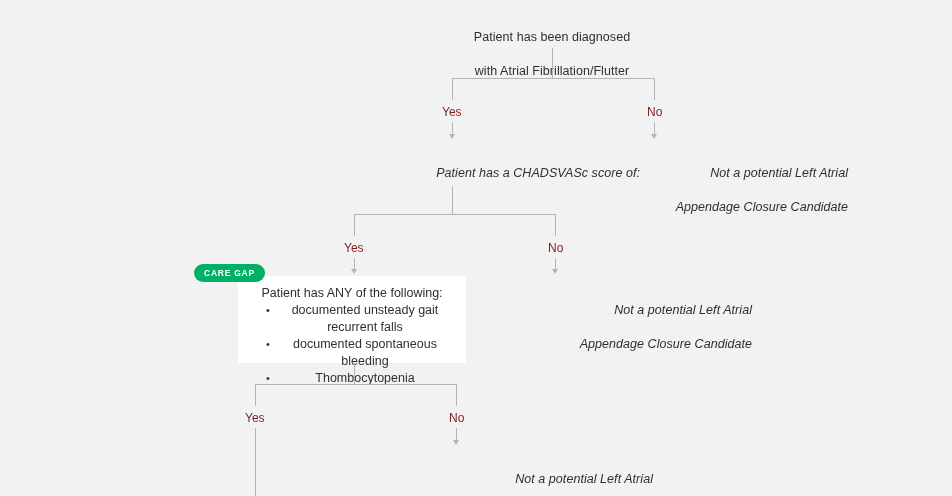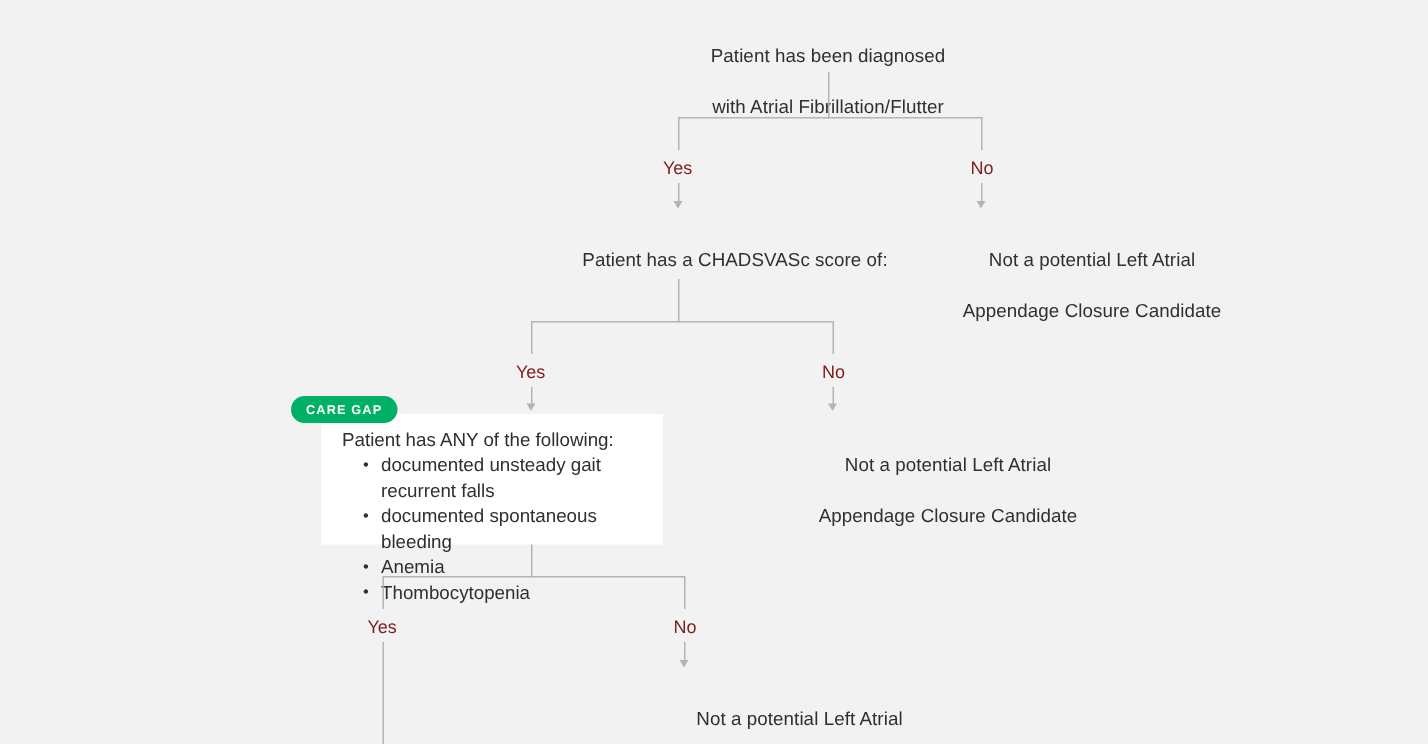--- a/index.html
+++ b/index.html
@@ -25,21 +25,21 @@
   
   .node {
     position: absolute;
     font-size: 12.5px;
     line-height: 17px;
     color: #2f2f2f;
     white-space: pre-line;
     letter-spacing: 0.05px;
   }
   .node.center { text-align: center; }
-  .node.left   { text-align: center; }
+  .node.left   { text-align: right; font-style: italic; }
 
   
   .branch-label {
     position: absolute;
     font-size: 12px;
     line-height: 14px;
     color: #7f1d1d;
     white-space: nowrap;
   }
 
@@ -151,26 +151,25 @@
   <div class="vline" style="left:354px; top:214px; height:22px;"></div>
   <div class="branch-label" style="left:344px; top:241px;">Yes</div>
   <div class="vline" style="left:354px; top:258px; height:13px;"></div>
   <div class="arrowhead" style="left:351px; top:269px;"></div>
 
   <div class="vline" style="left:555px; top:214px; height:22px;"></div>
   <div class="branch-label" style="left:548px; top:241px;">No</div>
   <div class="vline" style="left:555px; top:258px; height:13px;"></div>
   <div class="arrowhead" style="left:552px; top:269px;"></div>
 
-  <div class="card" style="left:214px; top:276px; width:228px; height:87px;">
+  <div class="card" style="left:238px; top:276px; width:228px; height:87px;text-align:center;">
     <div class="card-text">Patient has ANY of the following:</div>
     <ul class="card-list">
       <li>documented unsteady gait recurrent falls</li>
       <li>documented spontaneous bleeding</li>
-      <li>Anemia</li>
       <li>Thombocytopenia</li>
     </ul>
   </div>
 
   <div class="badge" style="left:194px; top:264px;">CARE GAP</div>
 
   <div class="node left" style="left:512px; top:285px; width:240px;">
     <div>Not a potential Left Atrial</div>
     <div>Appendage Closure Candidate</div>
   </div>

